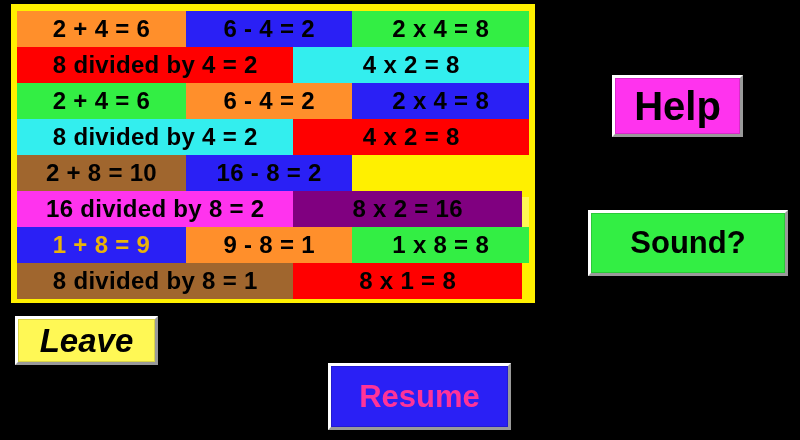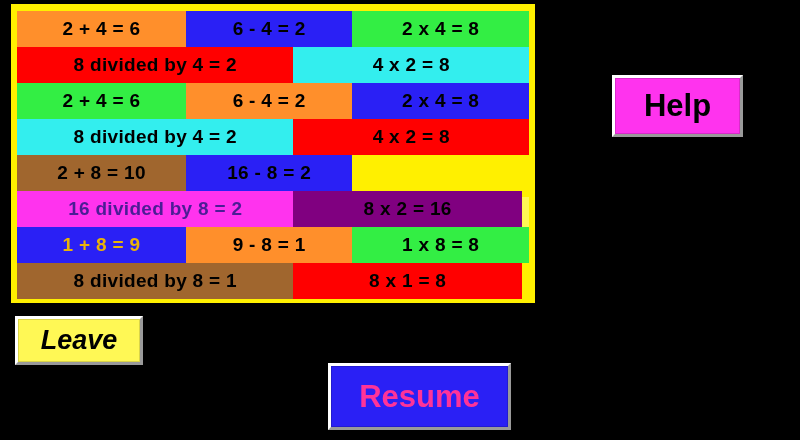--- a/index.html
+++ b/index.html
@@ -35,21 +35,21 @@
     box-sizing: border-box;
   }
   .fact-cell {
     display: flex;
     align-items: center;
     justify-content: center;
     height: 100%;
     box-sizing: border-box;
     color: #000000;
     font-weight: bold;
-    font-size: 19px;
+    font-size: 24px;
     letter-spacing: 0.3px;
     white-space: nowrap;
     overflow: hidden;
   }
   
   .c3a { width: 33.0%; }
   .c3b { width: 32.5%; }
   .c3c { width: 34.5%; }
   
   .c2a { width: 54.0%; }
@@ -75,23 +75,23 @@
   .btn-inner {
     width: 100%;
     height: 100%;
     display: flex;
     align-items: center;
     justify-content: center;
     box-sizing: border-box;
     border: 1px solid rgba(0,0,0,0.15);
   }
 
-  #btn-help   { left: 612px; top: 75px;  width: 131px; height: 62px;  background: #FF33EE; font-size: 31px; }
+  #btn-help   { left: 612px; top: 75px;  width: 131px; height: 62px;  background: #FF33EE; font-size: 40px; }
   #btn-sound  { left: 588px; top: 210px; width: 200px; height: 66px;  background: #33EE44; font-size: 31px; }
-  #btn-leave  { left: 15px;  top: 316px; width: 128px; height: 49px;  background: #FFF855; font-size: 27px; font-style: italic; }
+  #btn-leave  { left: 15px;  top: 316px; width: 143px; height: 49px;  background: #FFF855; font-size: 33px; font-style: italic; }
   #btn-resume { left: 328px; top: 363px; width: 183px; height: 67px;  background: #2A20F5; font-size: 31px; color: #FF3399; }
 </style>
 </head>
 <body>
 
 <div id="screen">
 
   <div id="fact-table" style="background: rgb(255, 240, 0); border-color: rgb(255, 240, 0);">
 
   <div class="fact-row">
@@ -111,38 +111,41 @@
       <div class="fact-row">
         <div class="fact-cell c2a" style="background: rgb(51, 238, 238); color: rgb(0, 0, 0);">8 divided by 4 = 2</div>
         <div class="fact-cell c2b" style="background: rgb(255, 0, 0); color: rgb(0, 0, 0);">4 x 2 = 8</div>
       </div>
       <div class="fact-row">
         <div class="fact-cell c3a" style="background: rgb(160, 102, 46); color: rgb(0, 0, 0);">2 + 8 = 10</div>
         <div class="fact-cell c3b" style="background: rgb(42, 32, 245); color: rgb(0, 0, 0);">16 - 8 = 2</div>
         <div class="fact-cell c3c" style="background: rgb(255, 248, 85); color: rgb(0, 0, 0); margin-top: 42px;">2 x 8 = 16</div>
       </div>
       <div class="fact-row">
-        <div class="fact-cell c2a-short" style="background: rgb(255, 51, 238); color: #4c1d95;">16 divided by 8 = 2</div>
+        <div class="fact-cell c2a-short" style="background: rgb(255, 51, 238); color: #000000;">16 divided by 8 = 2</div>
         <div class="fact-cell c2b-short" style="background: rgb(128, 0, 128); color: rgb(0, 0, 0);">8 x 2 = 16</div>
       </div>
       <div class="fact-row">
         <div class="fact-cell c3a" style="background: rgb(42, 32, 245); color: #eab308;">1 + 8 = 9</div>
         <div class="fact-cell c3b" style="background: rgb(255, 143, 43); color: rgb(0, 0, 0);">9 - 8 = 1</div>
         <div class="fact-cell c3c" style="background: rgb(51, 238, 68); color: rgb(0, 0, 0);">1 x 8 = 8</div>
       </div>
       <div class="fact-row">
         <div class="fact-cell c2a-short" style="background: rgb(160, 102, 46); color: rgb(0, 0, 0);">8 divided by 8 = 1</div>
         <div class="fact-cell c2b-short" style="background: rgb(255, 0, 0); color: rgb(0, 0, 0);">8 x 1 = 8</div>
       </div>
     </div>
 
   <div class="btn" id="btn-help" style="background: rgb(255, 51, 238); color: rgb(0, 0, 0);">
     <span class="btn-inner">Help</span>
   </div>
 
+  <div class="btn" id="btn-sound" style="background: rgb(51, 238, 68); color: rgb(0, 0, 0);">
+    <span class="btn-inner">Sound?</span>
+  </div>
 
   <div class="btn" id="btn-leave" style="background: rgb(255, 248, 85); color: rgb(0, 0, 0);">
     <span class="btn-inner">Leave</span>
   </div>
 
   <div class="btn" id="btn-resume" style="background: rgb(42, 32, 245); color: rgb(255, 51, 153);">
     <span class="btn-inner">Resume</span>
   </div>
 
 </div>

